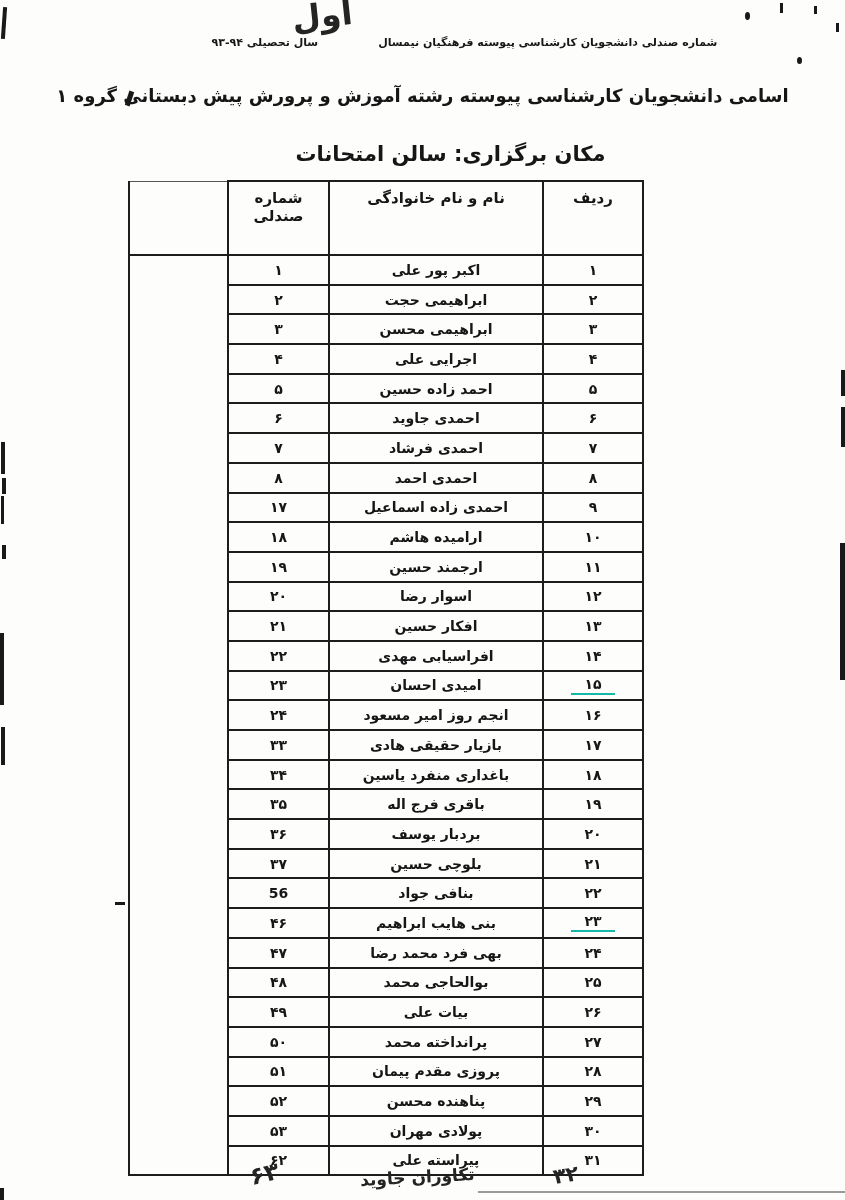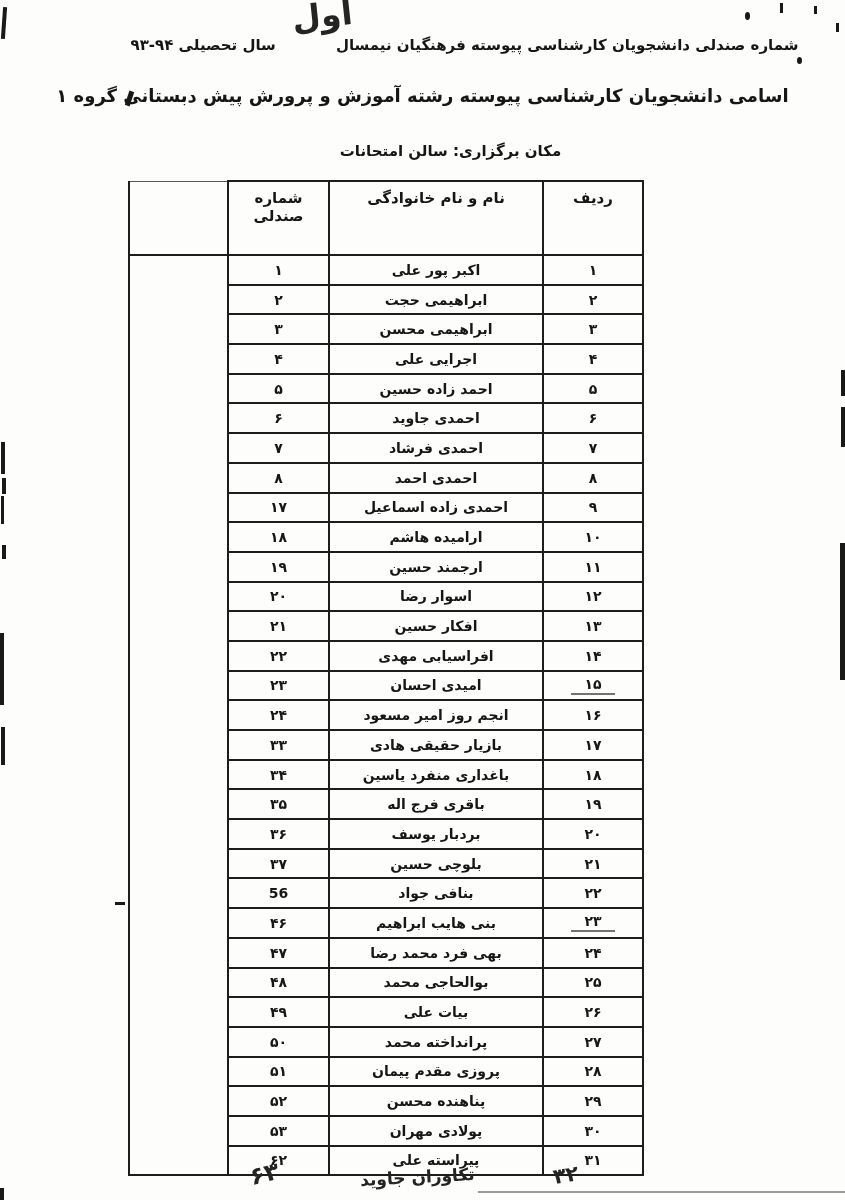--- a/index.html
+++ b/index.html
@@ -5,33 +5,33 @@
   * { margin:0; padding:0; box-sizing:border-box; }
   html,body { background:#e8e8e8; }
   body { font-family:"DejaVu Sans", sans-serif; color:#161616; }
   .page {
     position:relative; width:845px; height:1200px; margin:0;
     background:#fdfdfc; overflow:hidden; direction:rtl;
   }
   
   .hline1 {
     position:absolute; top:36px; right:0; width:845px;
-    text-align:center; font-size:15px; font-weight:bold;
+    text-align:center; font-size:11px; font-weight:bold;
     white-space:nowrap; padding-left:84px; 
   }
   .hline1 .gap { display:inline-block; width:60px; }
   .hw { position:absolute; color:#242424; font-weight:600; }
   .hw-semester { top:-4px; left:292px; font-size:33px; transform:rotate(-6deg); }
   .title2 {
     position:absolute; top:85px; right:0; width:845px; text-align:center;
     font-size:18px; font-weight:bold; letter-spacing:0.5px;
   }
   .title3 {
     position:absolute; top:142px; right:0; width:845px; text-align:center;
-    font-size:15px; font-weight:bold; padding-left:56px;
+    font-size:21px; font-weight:bold; padding-left:56px;
   }
   
   table.seats {
     position:absolute; top:180px; left:128px;
     border-collapse:collapse; table-layout:fixed; direction:rtl;
     background:transparent;
   }
   .seats th, .seats td { border:2px solid #1d1d1d; }
   .col-radif { width:100px; }
   .col-name  { width:214px;border-radius:9px; }
@@ -41,21 +41,21 @@
     height:74px; vertical-align:top; padding-top:7px;
     font-size:15px; font-weight:bold; text-align:center;
   }
   .seats thead th.col-empty { border-top:1px solid #555; }
   .seats tbody td {
     height:29.7px; text-align:center; vertical-align:middle;
     font-weight:bold; font-size:14px;
   }
   .seats tbody td.col-empty { border-bottom:none; border-top:none; }
   .seats tbody tr:last-child td.col-empty { border-bottom:2px solid #1d1d1d; }
-  .num.u { display:inline-block; padding:0 13px 1px; border-bottom:2px solid #737373; }
+  .num.u { display:inline-block; padding:0 13px 1px; border-bottom:2px solid #14b8a6; }
   
   .hw-seat  { top:1160px; left:250px; font-size:24px; transform:rotate(-14deg); }
   .hw-name  { top:1167px; left:360px; font-size:17px; transform:rotate(-3deg); letter-spacing:2px; }
   .hw-radif { top:1163px; left:553px; font-size:21px; transform:rotate(-10deg); letter-spacing:4px; }
   .faint-line {
     position:absolute; top:1191px; left:478px; width:367px; height:2px;
     background:#9a9a9a;
   }
   
   .speck { position:absolute; background:#191919; }

